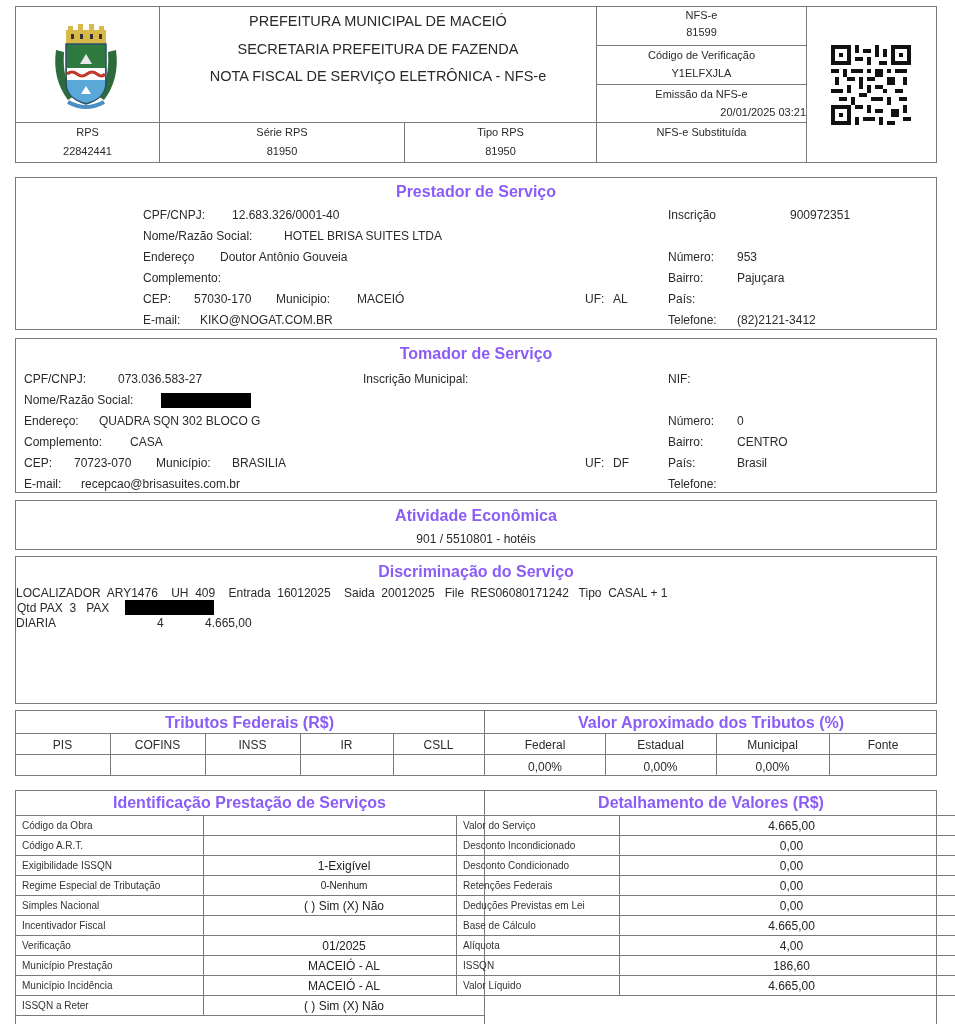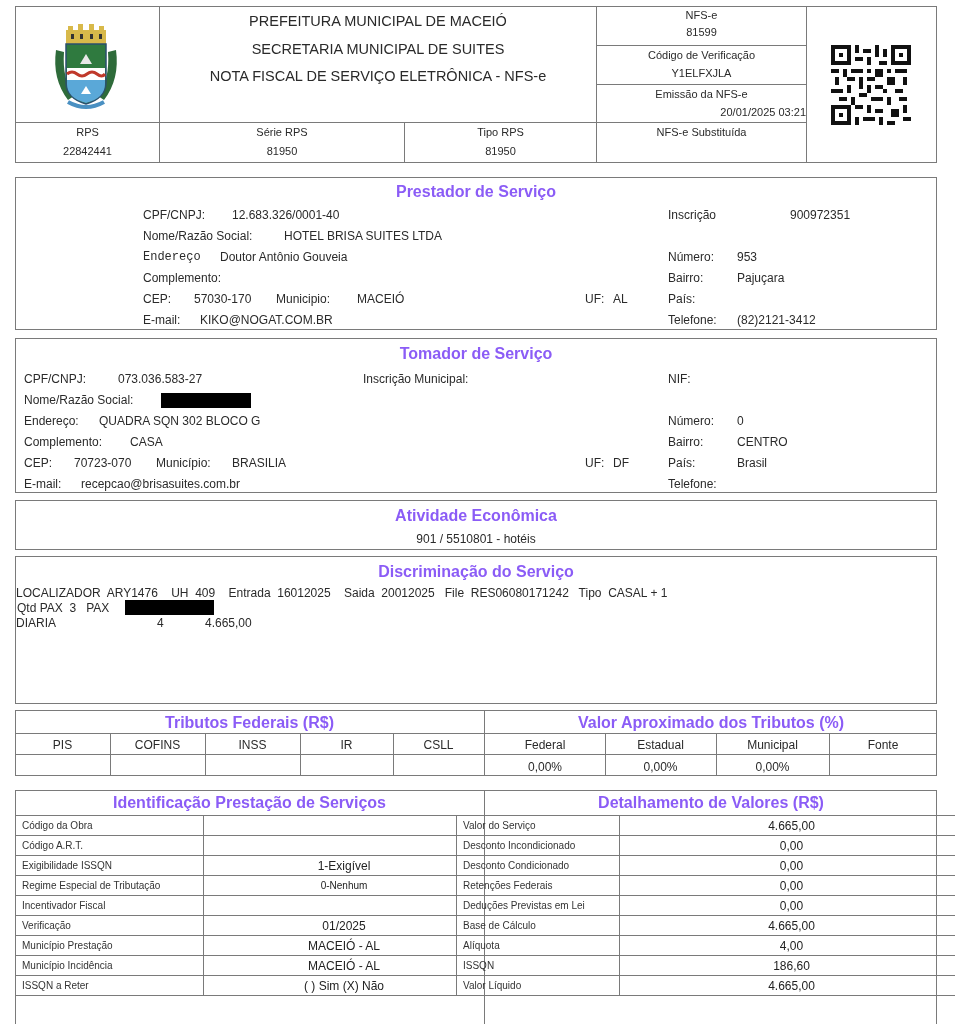--- a/index.html
+++ b/index.html
@@ -47,21 +47,21 @@
     <path d="M30 40 L36 30 L42 40 Z" fill="#e8e8e8"></path>
     <rect x="17" y="44" width="38" height="12" fill="#ffffff"></rect>
     <path d="M17 50 Q22 46 27 50 T37 50 T47 50 T55 50" stroke="#c0392b" stroke-width="3" fill="none"></path>
     <path d="M17 56 L55 56 L55 60 Q55 74 36 79 Q17 74 17 60 Z" fill="#5aa8d8"></path>
     <path d="M31 70 L36 62 L41 70 Z" fill="#ffffff"></path>
     <path d="M18 78 Q36 88 54 78" stroke="#4a90c2" stroke-width="4" fill="none"></path>
   </svg>
 </div>
 
 <div class="abs center t13" style="left:160px;top:13px;width:436px;font-size:14.5px;">PREFEITURA MUNICIPAL DE MACEIÓ</div>
-<div class="abs center t13" style="left:160px;top:41px;width:436px;font-size:14.5px;">SECRETARIA MUNICIPAL DE SUITES</div>
+<div class="abs center t13" style="left:160px;top:41px;width:436px;font-size:14.5px;">SECRETARIA PREFEITURA DE FAZENDA</div>
 <div class="abs center t13" style="left:160px;top:68px;width:436px;font-size:14.5px;">NOTA FISCAL DE SERVIÇO ELETRÔNICA - NFS-e</div>
 
 <div class="abs center t13" style="left:597px;top:9px;width:209px;">NFS-e</div>
 <div class="abs center t13" style="left:597px;top:26px;width:209px;">81599</div>
 <div class="abs center t13" style="left:597px;top:49px;width:209px;">Código de Verificação</div>
 <div class="abs center t13" style="left:597px;top:67px;width:209px;">Y1ELFXJLA</div>
 <div class="abs center t13" style="left:597px;top:88px;width:209px;">Emissão da NFS-e</div>
 <div class="abs center t13" style="left:597px;top:106px;width:209px;text-align:right;">20/01/2025 03:21</div>
 <div class="abs center t13" style="left:597px;top:126px;width:209px;">NFS-e Substituída</div>
 
@@ -130,21 +130,21 @@
 <div class="abs center t13" style="left:160px;top:145px;width:244px;">81950</div>
 <div class="abs center t13" style="left:405px;top:126px;width:191px;">Tipo RPS</div>
 <div class="abs center t13" style="left:405px;top:145px;width:191px;">81950</div>
 
 <div class="box" style="left:15px;top:177px;width:922px;height:153px;"></div>
 <div class="abs center title16" style="left:15px;top:183px;width:922px;">Prestador de Serviço</div>
 <div class="abs t12" style="left:143px;top:208px;">CPF/CNPJ:</div>
 <div class="abs t12" style="left:232px;top:208px;">12.683.326/0001-40</div>
 <div class="abs t12" style="left:143px;top:229px;">Nome/Razão Social:</div>
 <div class="abs t12" style="left:284px;top:229px;">HOTEL BRISA SUITES LTDA</div>
-<div class="abs t12" style="left:143px;top:250px;font-family:Liberation Mono, monospace;">Endereço</div>
+<div class="abs t12" style="left:143px;top:250px;">Endereço</div>
 <div class="abs t12" style="left:220px;top:250px;">Doutor Antônio Gouveia</div>
 <div class="abs t12" style="left:143px;top:271px;">Complemento:</div>
 <div class="abs t12" style="left:143px;top:292px;">CEP:</div>
 <div class="abs t12" style="left:194px;top:292px;">57030-170</div>
 <div class="abs t12" style="left:276px;top:292px;">Municipio:</div>
 <div class="abs t12" style="left:357px;top:292px;">MACEIÓ</div>
 <div class="abs t12" style="left:585px;top:292px;">UF:</div>
 <div class="abs t12" style="left:613px;top:292px;">AL</div>
 <div class="abs t12" style="left:143px;top:313px;">E-mail:</div>
 <div class="abs t12" style="left:200px;top:313px;">KIKO@NOGAT.COM.BR</div>
@@ -250,20 +250,24 @@
       </tr>
       <tr>
         <td>Exigibilidade ISSQN</td>
         <td class="val">1-Exigível</td>
       </tr>
       <tr>
         <td>Regime Especial de Tributação</td>
         <td class="val" style="font-size: 10px;">0-Nenhum</td>
       </tr>
       <tr>
+        <td>Simples Nacional</td>
+        <td class="val">( ) Sim (X) Não</td>
+      </tr>
+      <tr>
         <td>Incentivador Fiscal</td>
         <td class="val"></td>
       </tr>
       <tr>
         <td>Verificação</td>
         <td class="val">01/2025</td>
       </tr>
       <tr>
         <td>Município Prestação</td>
         <td class="val">MACEIÓ - AL</td>

